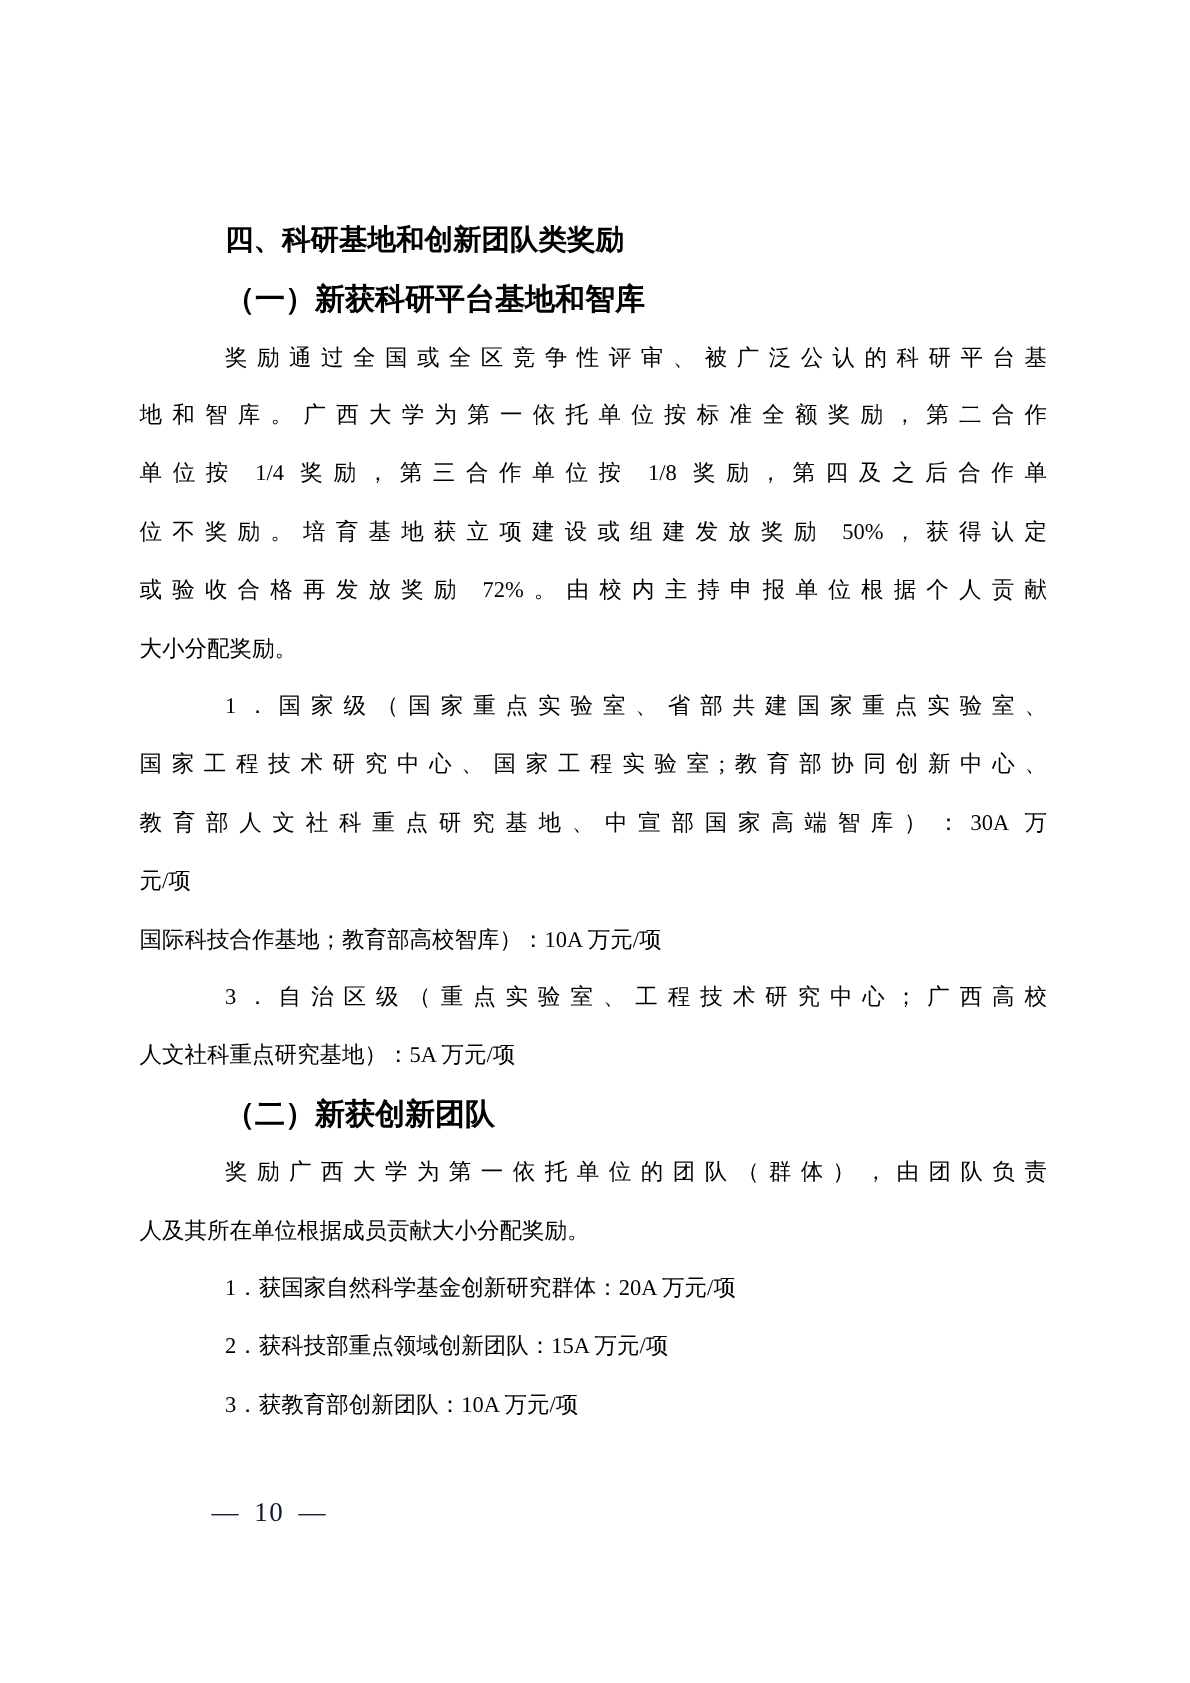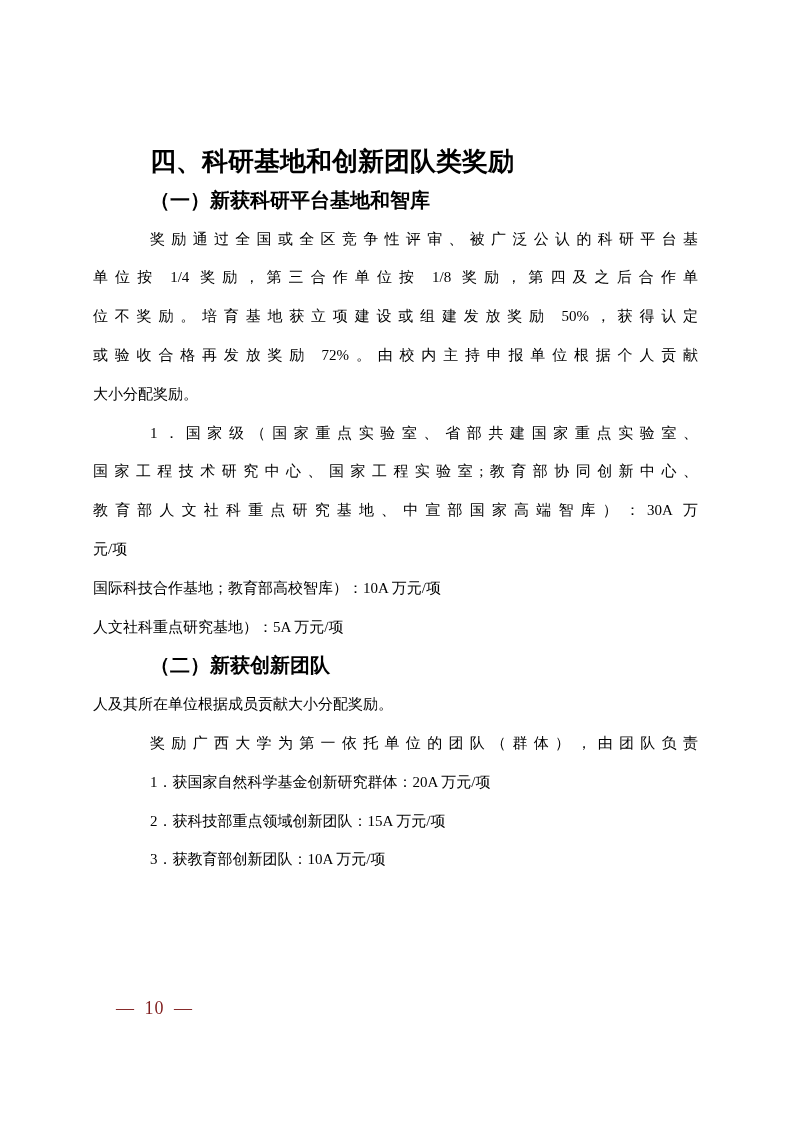--- a/index.html
+++ b/index.html
@@ -30,61 +30,63 @@
   }
   .line.indent {
     text-indent: 57px;
   }
   .line.justify {
     text-align: justify;
     text-align-last: justify;
     text-justify: inter-character;
   }
   .line.heading-sans {
-    font-family: Liberation Sans, sans-serif;
+    font-family: Liberation Serif, serif;
     font-weight: bold;
-    font-size: 26px;
+    font-size: 19px;
   }
   .line.heading-kai {
     font-family: "Liberation Serif", "DejaVu Serif", serif;
     font-weight: bold;
     font-size: 20px;
   }
   .footer {
     position: absolute;
-    left: 116px;
+    left: 141px;
     top: 998px;
     font-size: 18px;
     letter-spacing: 1px;
     word-spacing: 4px;
     font-family: "Liberation Serif", "DejaVu Serif", serif;
-    color: #7f1d1d;
+    color: #0f172a;
   }
 </style>
 </head>
 <body>
 
 <div class="page">
   <div class="content">
       <div class="line heading-sans indent">四、科研基地和创新团队类奖励</div>
       <div class="line heading-kai indent">（一）新获科研平台基地和智库</div>
       <div class="line body indent justify">奖励通过全国或全区竞争性评审、被广泛公认的科研平台基</div>
+      <div class="line body justify">地和智库。广西大学为第一依托单位按标准全额奖励，第二合作</div>
       <div class="line body justify">单位按 1/4 奖励，第三合作单位按 1/8 奖励，第四及之后合作单</div>
       <div class="line body justify">位不奖励。培育基地获立项建设或组建发放奖励 50%，获得认定</div>
       <div class="line body justify">或验收合格再发放奖励 72%。由校内主持申报单位根据个人贡献</div>
       <div class="line body">大小分配奖励。</div>
       <div class="line body indent justify">1．国家级（国家重点实验室、省部共建国家重点实验室、</div>
       <div class="line body justify">国家工程技术研究中心、国家工程实验室;教育部协同创新中心、</div>
       <div class="line body justify">教育部人文社科重点研究基地、中宣部国家高端智库）：30A 万</div>
       <div class="line body">元/项</div>
       <div class="line body">国际科技合作基地；教育部高校智库）：10A 万元/项</div>
+      <div class="line body indent justify">3．自治区级（重点实验室、工程技术研究中心；广西高校</div>
       <div class="line body">人文社科重点研究基地）：5A 万元/项</div>
       <div class="line heading-kai indent">（二）新获创新团队</div>
+      <div class="line body indent justify">奖励广西大学为第一依托单位的团队（群体），由团队负责</div>
       <div class="line body">人及其所在单位根据成员贡献大小分配奖励。</div>
-      <div class="line body indent justify">奖励广西大学为第一依托单位的团队（群体），由团队负责</div>
       <div class="line body indent">1．获国家自然科学基金创新研究群体：20A 万元/项</div>
       <div class="line body indent">2．获科技部重点领域创新团队：15A 万元/项</div>
       <div class="line body indent">3．获教育部创新团队：10A 万元/项</div>
     </div>
   <div class="footer">
     <span>— 10 —</span>
   </div>
 </div>
 
 </body></html>

